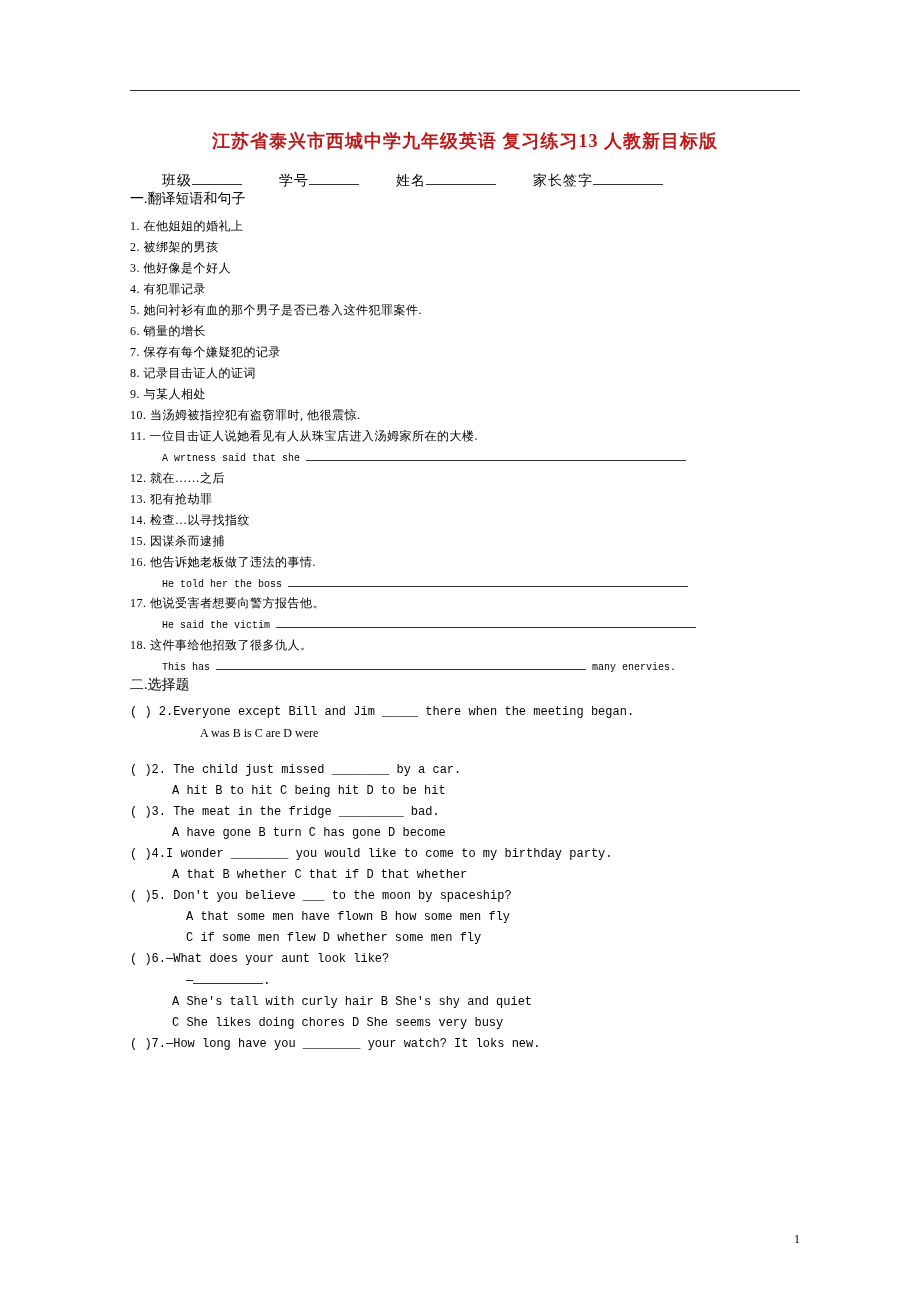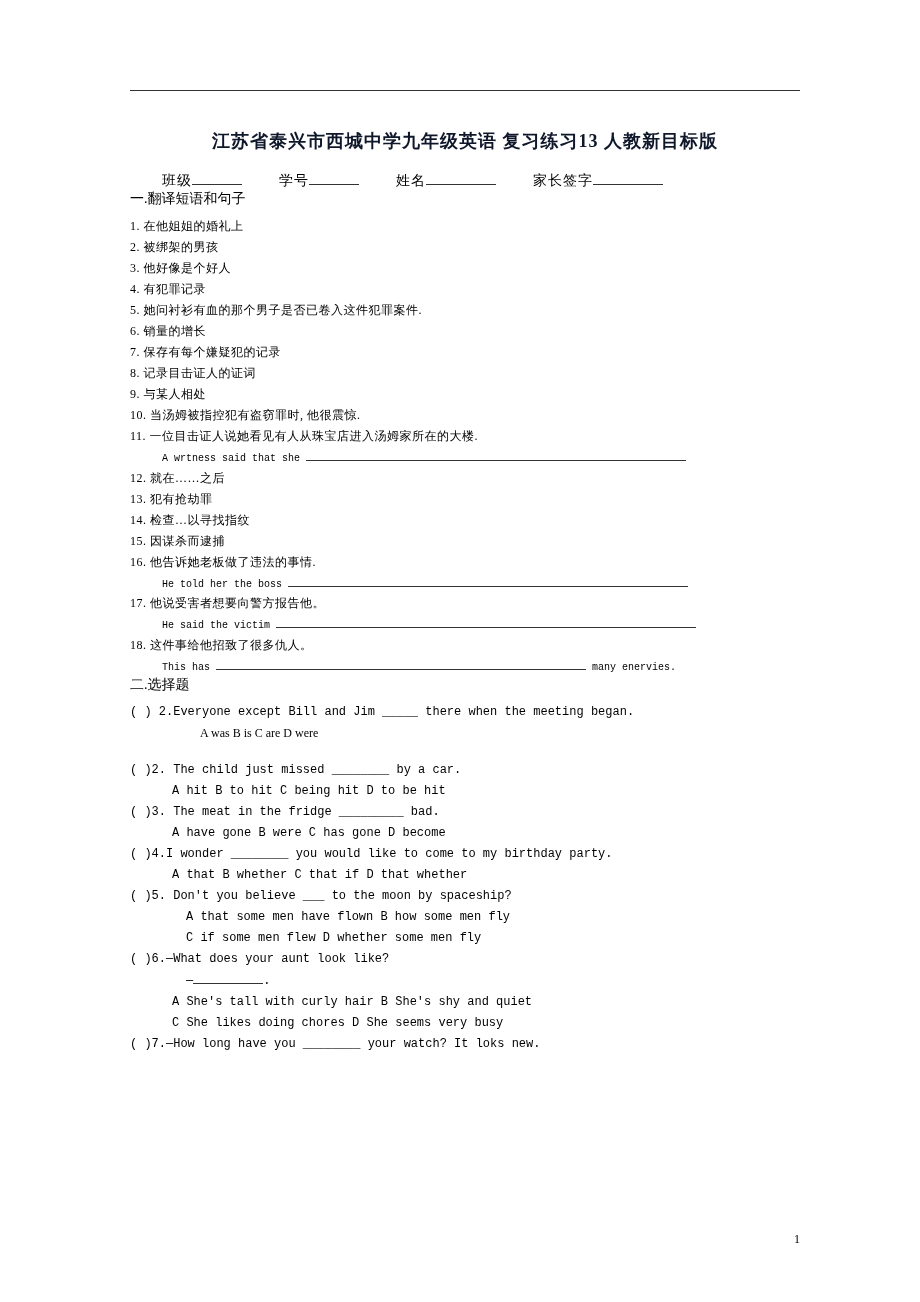--- a/index.html
+++ b/index.html
@@ -9,21 +9,21 @@
       background: #ffffff;
       font-family: "SimSun", "宋体", serif;
       position: relative;
       padding: 90px 120px 40px 130px;
     }
     .top-divider {
       border-top: 1px solid #333;
       margin-bottom: 38px;
     }
     .title {
-      color: #0f172a;
+      color: #b91c1c;
       font-size: 18px;
       font-weight: bold;
       text-align: center;
       margin-bottom: 18px;
       letter-spacing: 1px;
     }
     .header-line {
       font-size: 14px;
       padding-left: 32px;
       letter-spacing: 1px;
@@ -123,21 +123,21 @@
 <div class="section-heading">二.选择题</div>
 
 <div class="item mono">(    ) 2.Everyone except Bill and Jim _____ there when the meeting began.</div>
 <div class="item mono" style="padding-left:70px;font-family:Liberation Serif, serif;">A was    B is    C are    D were</div>
 <div style="height:16px;"></div>
 
 <div class="item mono">(   )2. The child just missed ________ by a car.</div>
 <div class="item mono" style="padding-left:42px;">A hit     B to hit     C being hit    D to be hit</div>
 
 <div class="item mono">(   )3. The meat in the fridge _________ bad.</div>
-<div class="item mono" style="padding-left:42px;">A have gone    B were     C has gone    D become</div>
+<div class="item mono" style="padding-left:42px;">A have gone    B turn     C has gone    D become</div>
 
 <div class="item mono">(   )4.I wonder ________ you would like to come to my birthday party.</div>
 <div class="item mono" style="padding-left:42px;">A that    B whether    C that if    D that whether</div>
 
 <div class="item mono">(   )5. Don't you believe ___ to the moon by spaceship?</div>
 <div class="item mono" style="padding-left:56px;">A that some men have flown    B how some men fly</div>
 <div class="item mono" style="padding-left:56px;">C if some men flew           D whether some men fly</div>
 
 <div class="item mono">(   )6.—What does your aunt look like?</div>
 <div class="item mono" style="padding-left:56px;"><span>—</span><span class="blank-med"></span><span>.</span></div>

